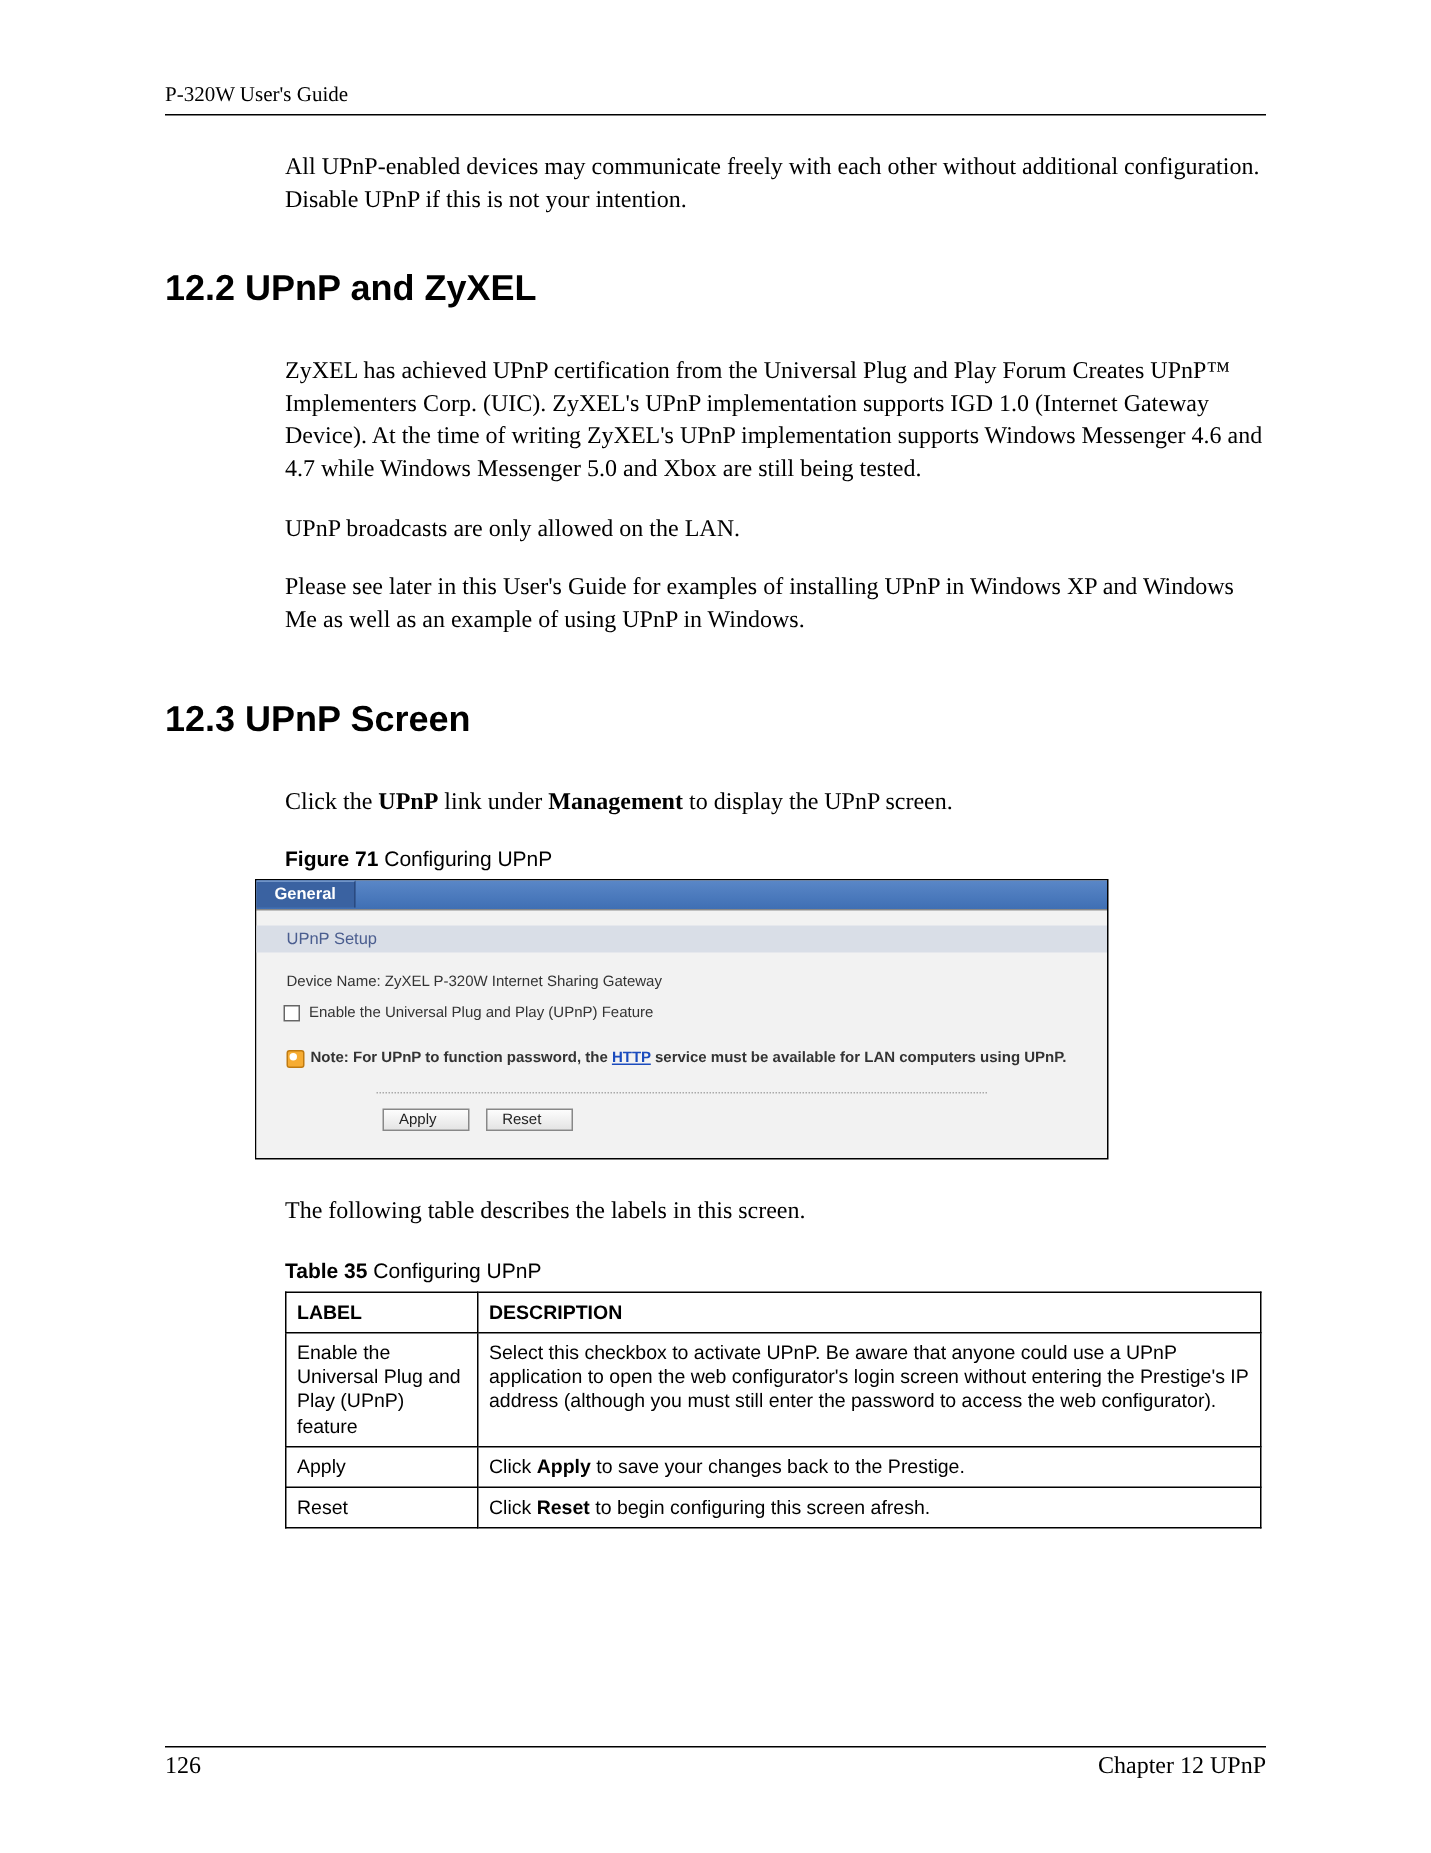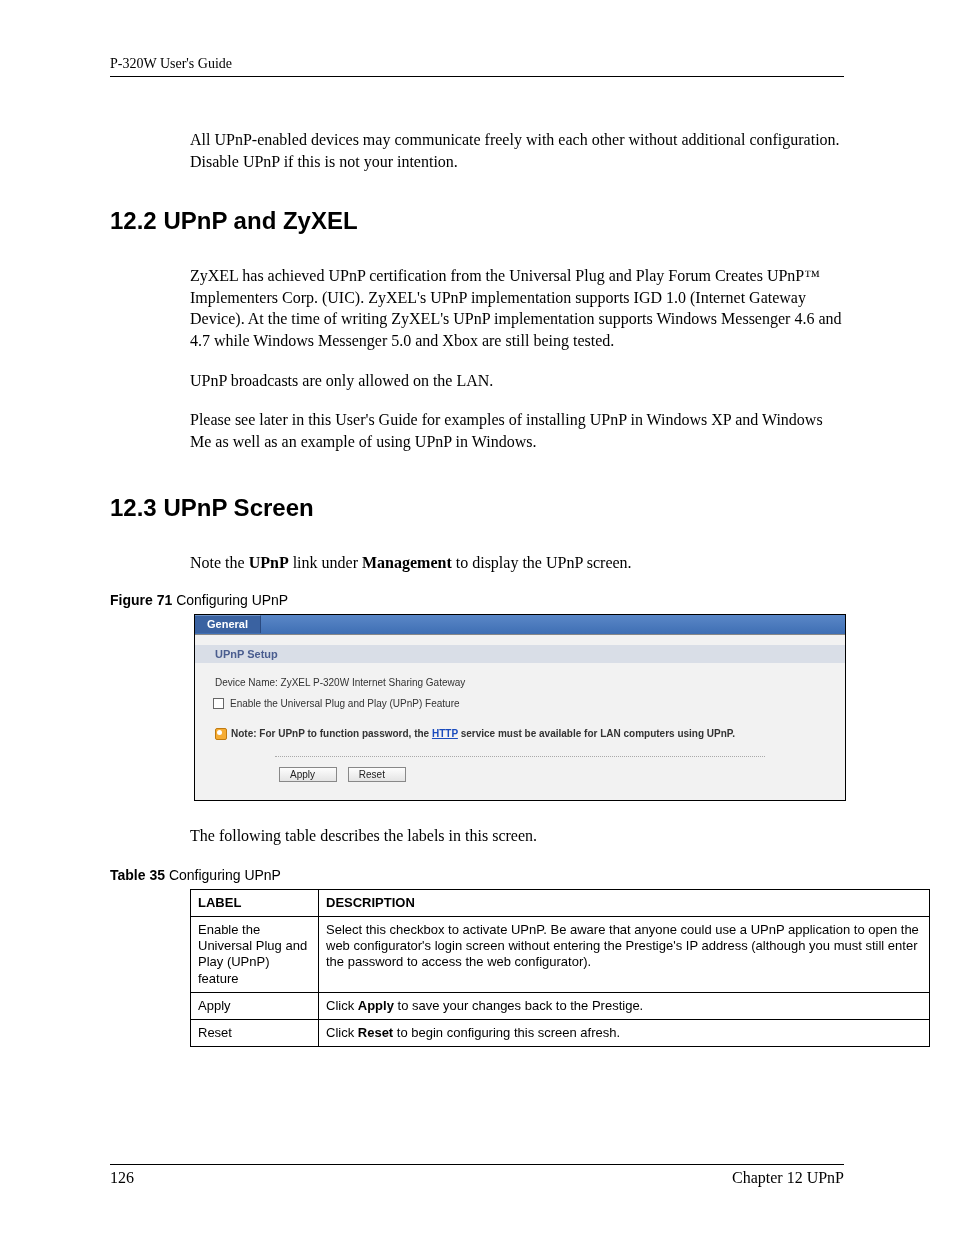--- a/index.html
+++ b/index.html
@@ -10,21 +10,21 @@
       background: #fff;
       width: 954px;
       height: 1235px;
       position: relative;
       padding: 56px 110px 40px 110px;
     }
     .header-line {
       font-size: 14px;
       padding-bottom: 4px;
       border-bottom: 1px solid #000;
-      margin-bottom: 52px;
+      margin-bottom: 24px;
     }
     .intro-para {
       margin-left: 80px;
       margin-bottom: 35px;
       line-height: 1.35;
     }
     h2.section-heading {
       font-family: Liberation Sans, sans-serif;
       font-weight: bold;
       font-size: 24px;
@@ -32,27 +32,28 @@
       margin-top: 22px;
     }
     .body-para {
       margin-left: 80px;
       margin-bottom: 18px;
       line-height: 1.35;
     }
     .figure-caption {
       font-family: Arial, Helvetica, sans-serif;
       font-size: 14px;
+      margin-left: 80px;
       margin-bottom: 6px;
       margin-top: 12px;
     }
     .figure-caption .fc-bold { font-weight: bold; }
     .ui-figure {
-      margin-left: 84px;
-      width: 652px;
+      margin-left: 60px;
+      width: 569px;
       border: 1px solid #000;
       font-family: Tahoma, Arial, sans-serif;
       background: #fff;
     }
     .ui-tabstrip {
       background: linear-gradient(#5a87c7, #3f6fb4);
       border-bottom: 1px solid #888;
       height: 20px;
       position: relative;
     }
@@ -68,21 +69,21 @@
       vertical-align: top;
     }
     .ui-body {
       background: #f2f2f2;
       padding-top: 10px;
     }
     .ui-section-title {
       background: #d9dee7;
       color: #4a5d8f;
       font-size: 11px;
-      font-weight: bold;
+      font-weight: normal;
       padding: 3px 20px;
     }
     .ui-inner {
       padding: 14px 20px 18px 20px;
       font-size: 10px;
       color: #333;
     }
     .ui-device {
       margin-bottom: 10px;
     }
@@ -154,21 +155,21 @@
     }
     .after-figure {
       margin-left: 80px;
       margin-top: 24px;
       margin-bottom: 20px;
       line-height: 1.35;
     }
     table.desc-table {
       margin-left: 80px;
       border-collapse: collapse;
-      width: 740px;
+      width: 651px;
       font-family: Arial, Helvetica, sans-serif;
       font-size: 13px;
     }
     table.desc-table th, table.desc-table td {
       border: 1px solid #000;
       padding: 5px 7px;
       text-align: left;
       vertical-align: top;
       line-height: 1.25;
     }
@@ -199,21 +200,21 @@
 
 <h2 class="section-heading">12.2  UPnP and ZyXEL</h2>
 
 <p class="body-para">ZyXEL has achieved UPnP certification from the Universal Plug and Play Forum Creates UPnP™ Implementers Corp. (UIC). ZyXEL's UPnP implementation supports IGD 1.0 (Internet Gateway Device). At the time of writing ZyXEL's UPnP implementation supports Windows Messenger 4.6 and 4.7 while Windows Messenger 5.0 and Xbox are still being tested.</p>
 <p class="body-para">UPnP broadcasts are only allowed on the LAN.</p>
 <p class="body-para" style="margin-bottom:42px">Please see later in this User's Guide for examples of installing UPnP in Windows XP and Windows Me as well as an example of using UPnP in Windows.</p>
 
 <h2 class="section-heading">12.3  UPnP Screen</h2>
 
 <p class="body-para">
-  <span>Note the </span><b>UPnP</b><span> link under </span><b>Management</b><span> to display the UPnP screen.</span>
+  <span>Click the </span><b>UPnP</b><span> link under </span><b>Management</b><span> to display the UPnP screen.</span>
 </p>
 
 <div class="figure-caption">
   <span class="fc-bold">Figure 71</span><span>   Configuring UPnP</span>
 </div>
 
 <div class="ui-figure">
   <div class="ui-tabstrip">
     <span class="ui-tab">General</span>
   </div>

